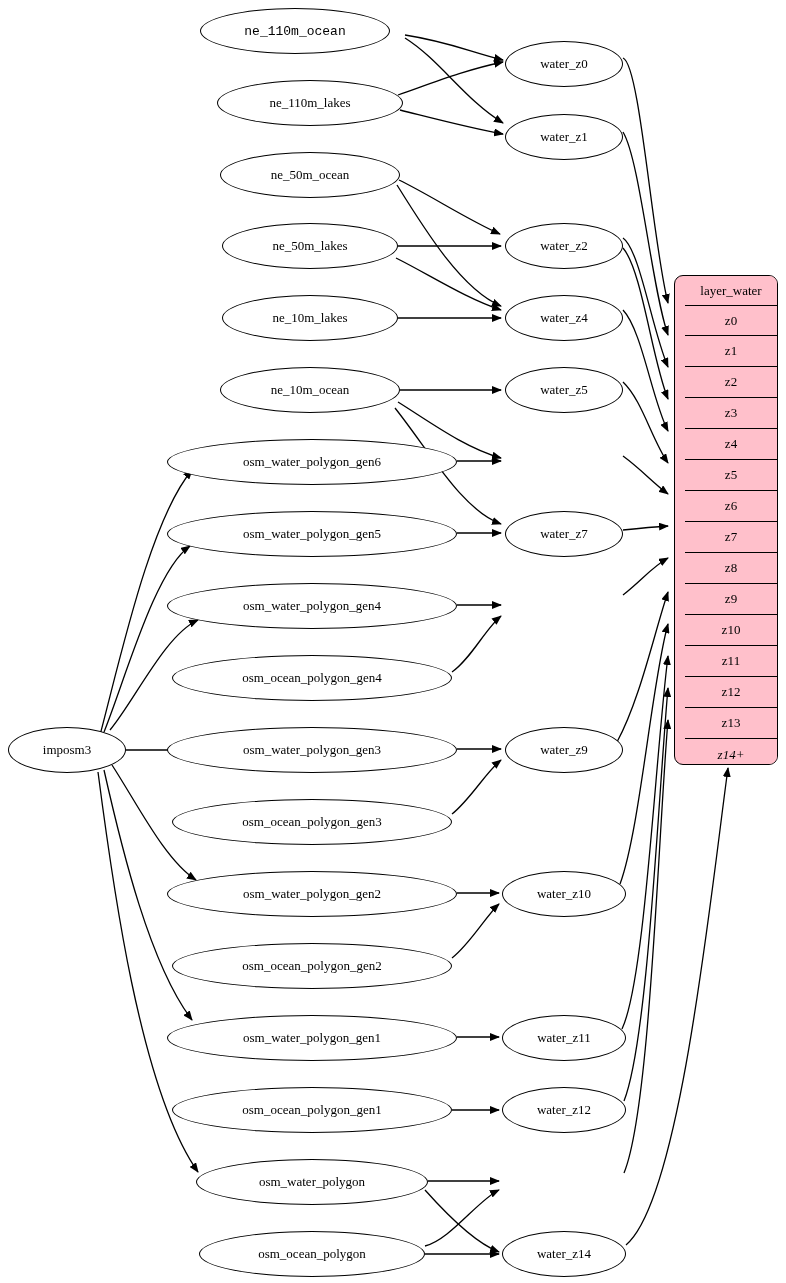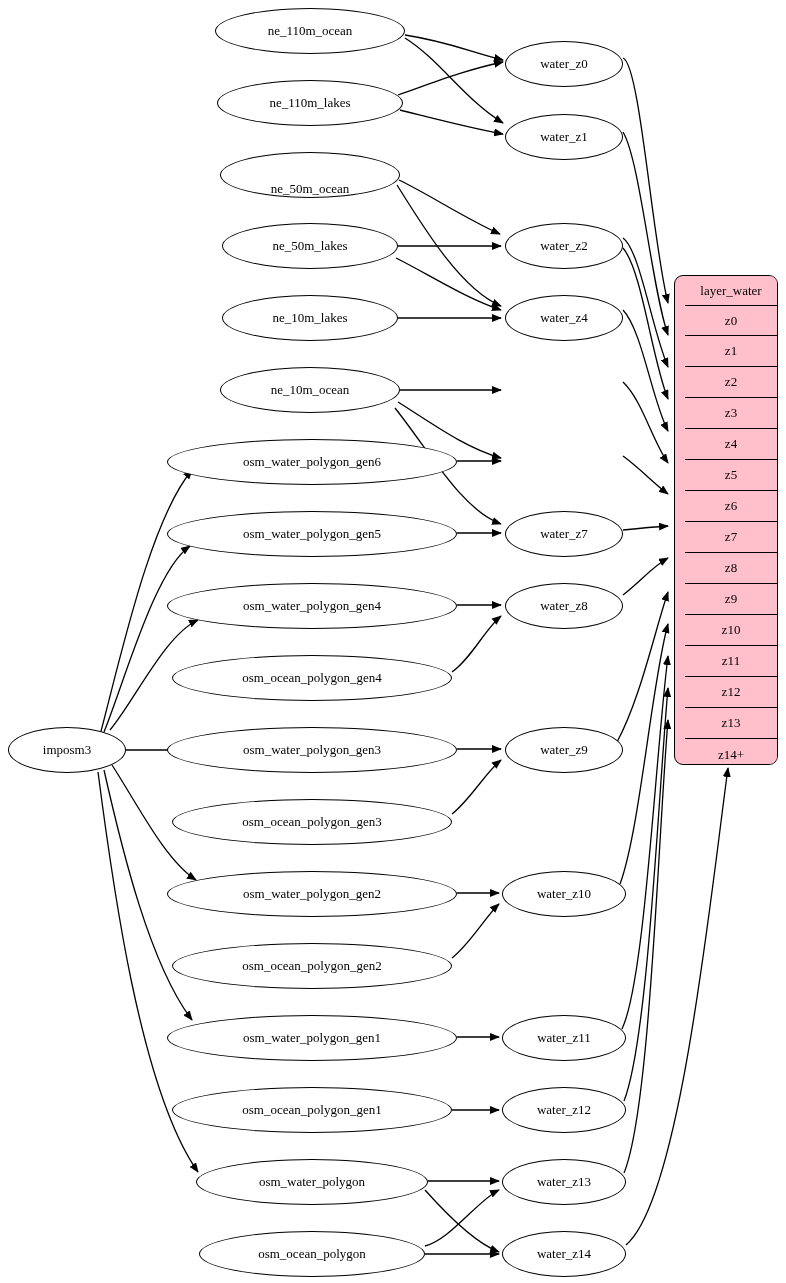--- a/index.html
+++ b/index.html
@@ -52,20 +52,21 @@
     justify-content: center;
     font-size: 13px;
     color: #000000;
     border-bottom: 1px solid #000000;
     background: #ffc0cb;
     font-family: "Liberation Serif", serif;
     margin-left: 10px;
   }
   .record-cell.last {
     border-bottom: none;
+    font-style: italic;
   }
 </style>
 </head>
 <body>
 
 <div id="canvas">
 
   <svg class="edges" viewBox="0 0 786 1283">
     <defs>
       <marker id="arrow" markerWidth="10" markerHeight="8" refX="9" refY="4" orient="auto" markerUnits="userSpaceOnUse">
@@ -141,27 +142,27 @@
       <path d="M624,1101 C648,1040 658,800 668,688"></path>
       <path d="M624,1173 C650,1110 658,840 668,720"></path>
       <path d="M626,1245 C680,1200 710,900 728,768"></path>
     </g>
   </svg>
 
   <div class="node" style="left:8px;top:727px;width:118px;height:46px;">
     <span>imposm3</span>
   </div>
 
-  <div class="node" style="left:215px;top:8px;width:190px;height:46px;">
+  <div class="node" style="left:200px;top:8px;width:190px;height:46px;font-family:Liberation Mono, monospace;">
     <span>ne_110m_ocean</span>
   </div>
   <div class="node" style="left:217px;top:80px;width:186px;height:46px;">
     <span>ne_110m_lakes</span>
   </div>
-  <div class="node" style="left:220px;top:152px;width:180px;height:46px;align-items:flex-end;">
+  <div class="node" style="left:220px;top:152px;width:180px;height:46px;">
     <span>ne_50m_ocean</span>
   </div>
   <div class="node" style="left:222px;top:223px;width:176px;height:46px;">
     <span>ne_50m_lakes</span>
   </div>
   <div class="node" style="left:222px;top:295px;width:176px;height:46px;">
     <span>ne_10m_lakes</span>
   </div>
   <div class="node" style="left:220px;top:367px;width:180px;height:46px;">
     <span>ne_10m_ocean</span>
@@ -209,40 +210,37 @@
   </div>
   <div class="node" style="left:505px;top:114px;width:118px;height:46px;">
     <span>water_z1</span>
   </div>
   <div class="node" style="left:505px;top:223px;width:118px;height:46px;">
     <span>water_z2</span>
   </div>
   <div class="node" style="left:505px;top:295px;width:118px;height:46px;">
     <span>water_z4</span>
   </div>
+  <div class="node" style="left:505px;top:367px;width:118px;height:46px;">
+    <span>water_z5</span>
+  </div>
   <div class="node" style="left:505px;top:511px;width:118px;height:46px;">
     <span>water_z7</span>
   </div>
-  <div class="node" style="left:505px;top:583px;width:118px;height:46px;">
-    <span>water_z8</span>
-  </div>
   <div class="node" style="left:505px;top:727px;width:118px;height:46px;">
     <span>water_z9</span>
   </div>
   <div class="node" style="left:502px;top:871px;width:124px;height:46px;">
     <span>water_z10</span>
   </div>
   <div class="node" style="left:502px;top:1015px;width:124px;height:46px;">
     <span>water_z11</span>
   </div>
   <div class="node" style="left:502px;top:1087px;width:124px;height:46px;">
     <span>water_z12</span>
-  </div>
-  <div class="node" style="left:502px;top:1159px;width:124px;height:46px;">
-    <span>water_z13</span>
   </div>
   <div class="node" style="left:502px;top:1231px;width:124px;height:46px;">
     <span>water_z14</span>
   </div>
 
   <div class="record" style="left:674px;top:275px;width:104px;height:490px;">
     <div class="record-cell" style="height:30px;">
         <span>layer_water</span>
       </div>
     <div class="record-cell" style="height:30px;justify-content:center;">

